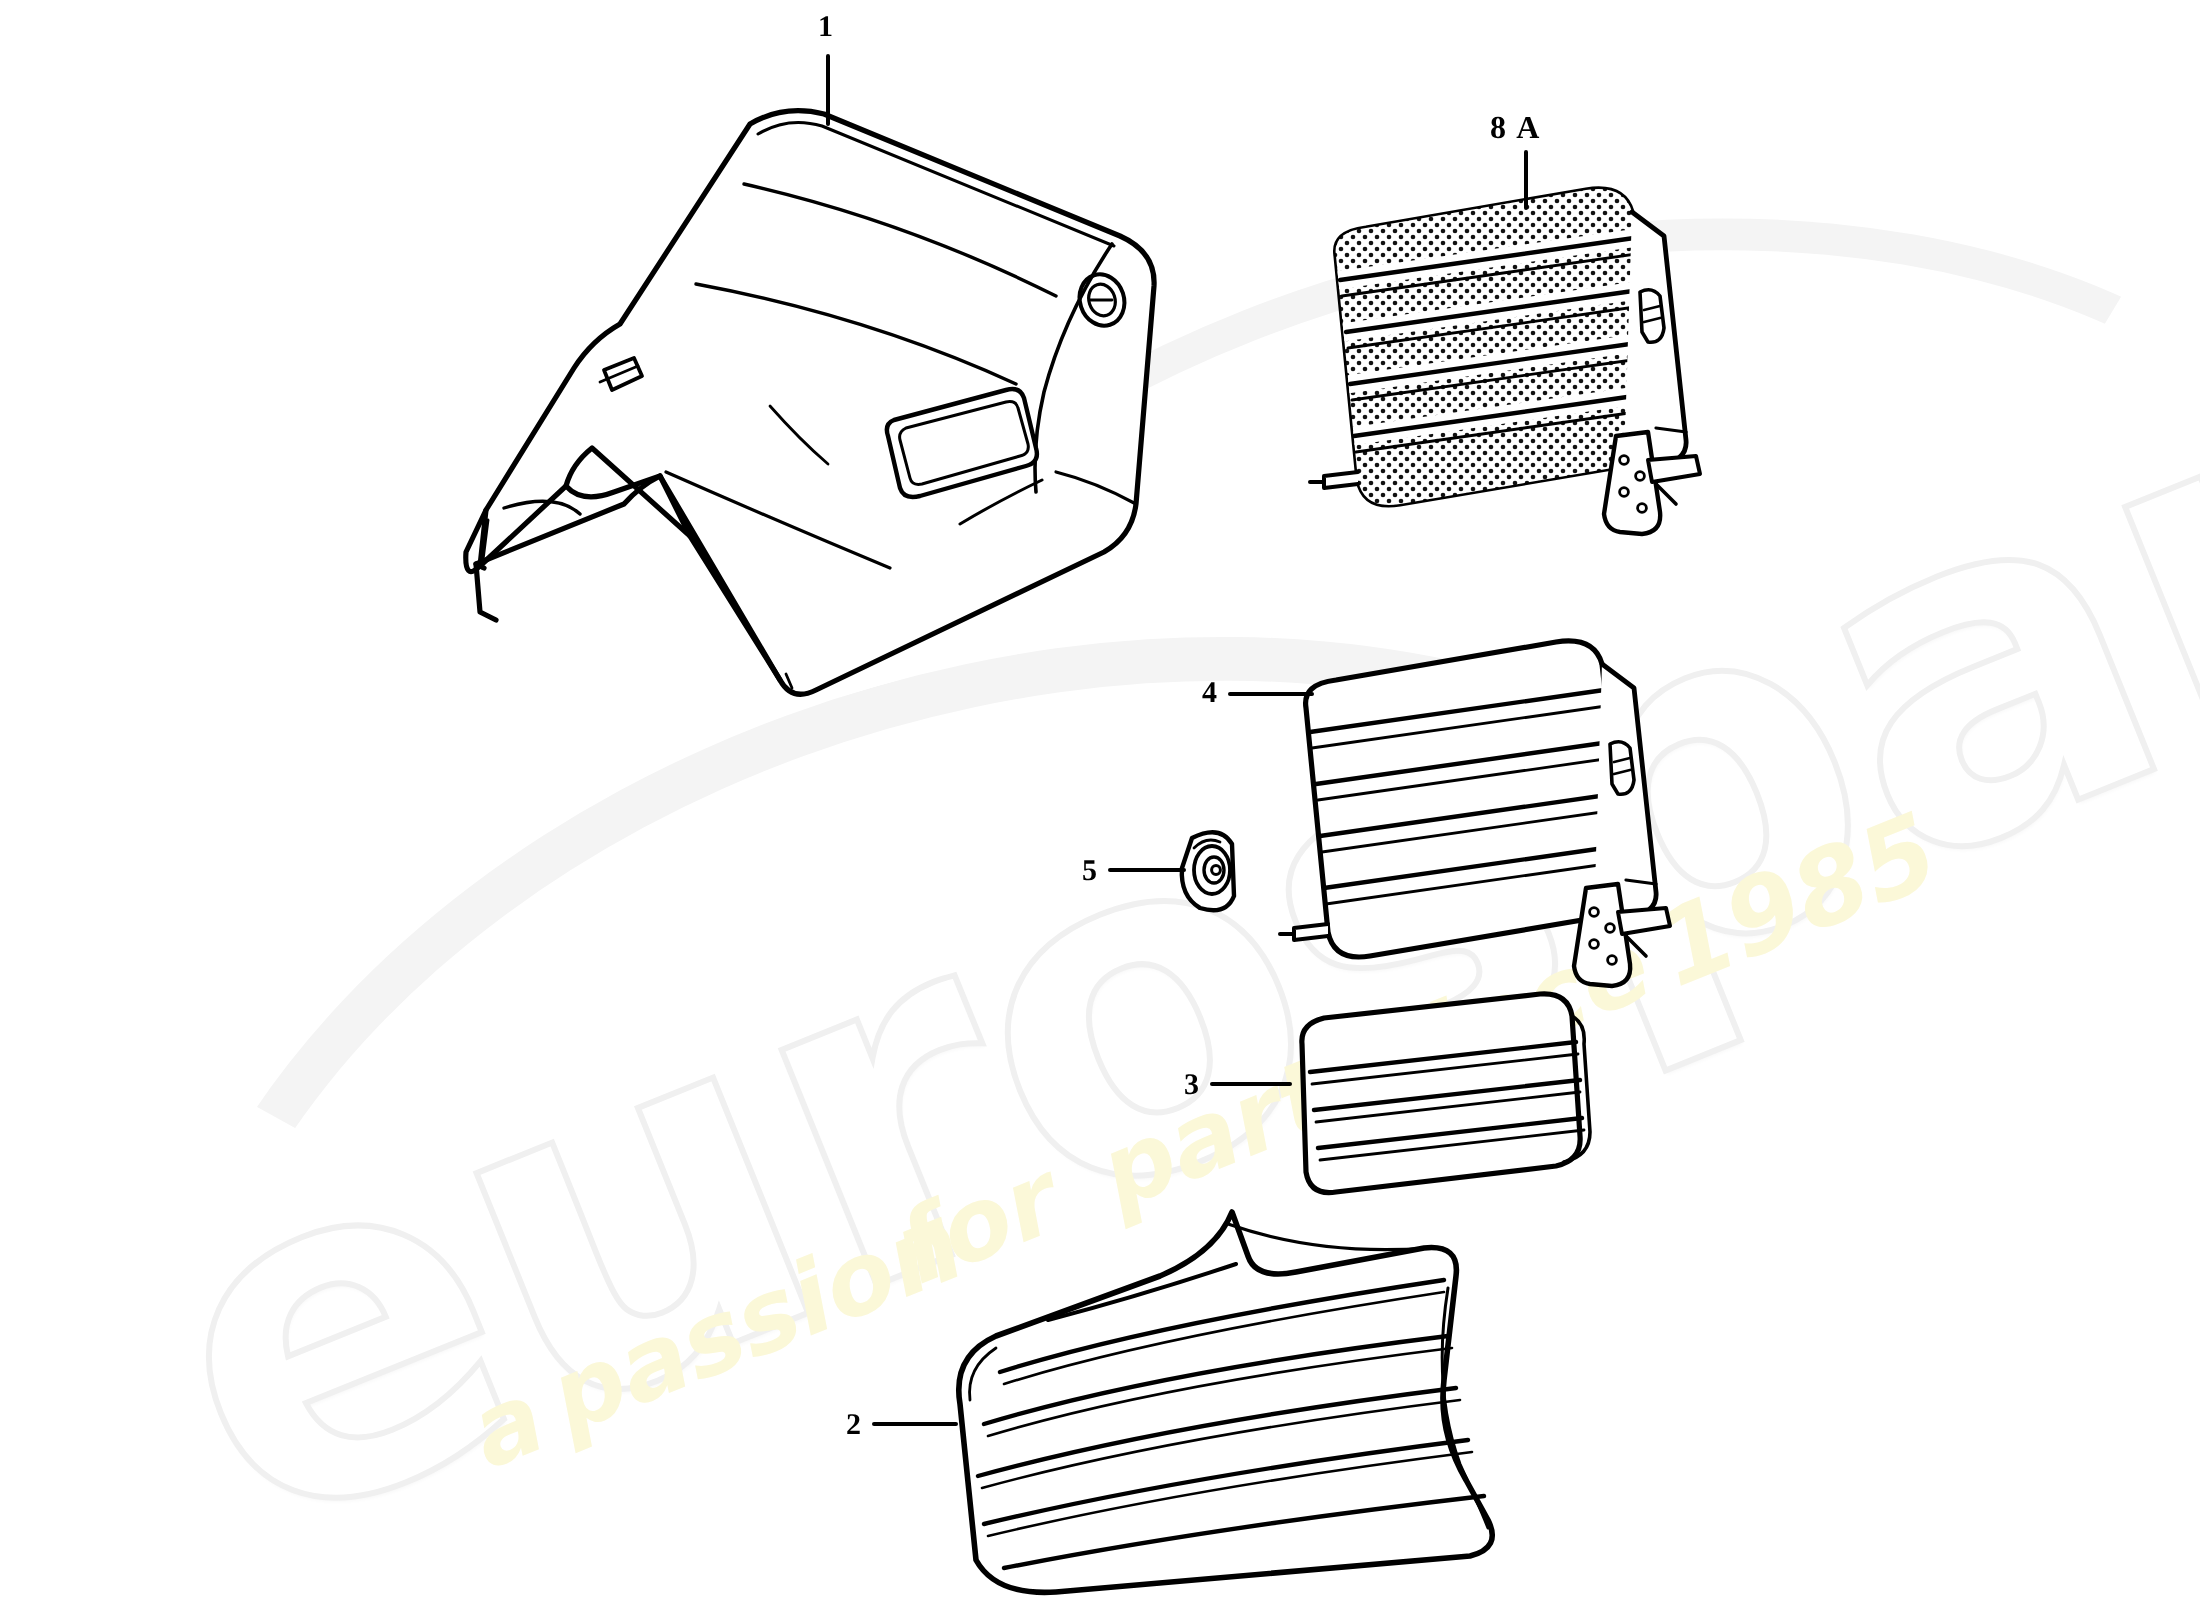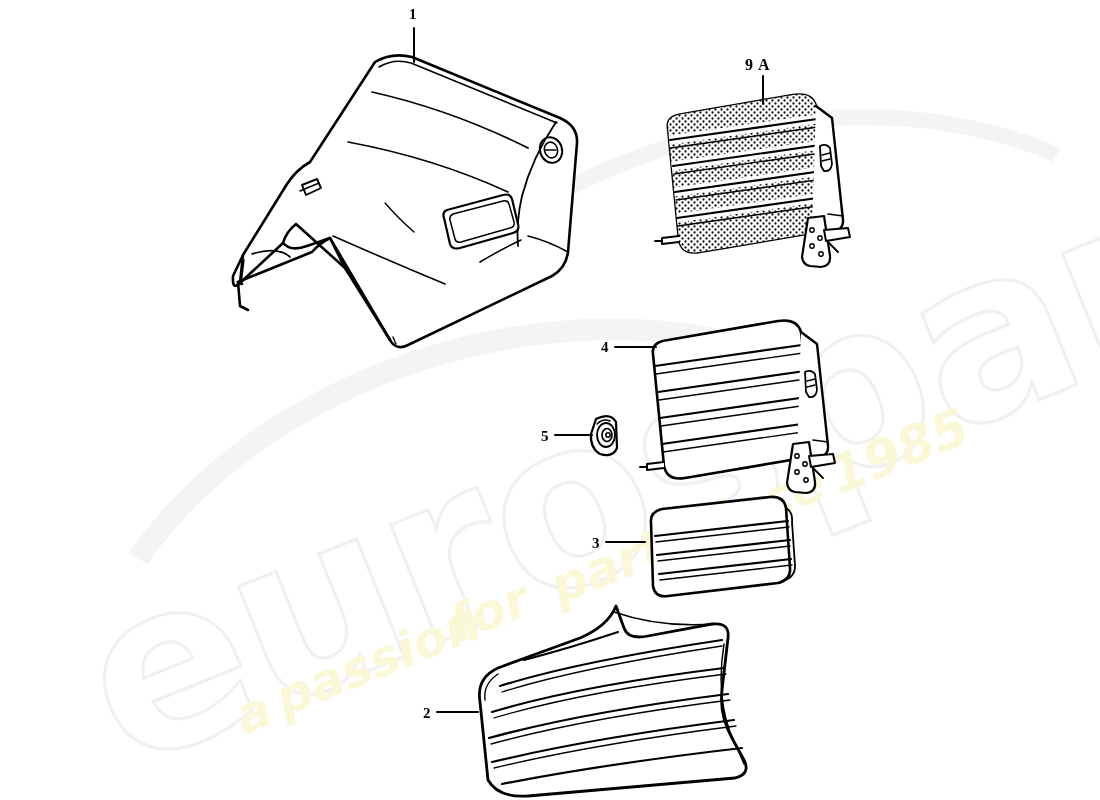--- a/index.html
+++ b/index.html
@@ -296,20 +296,20 @@
         <line x1="414" y1="28" x2="414" y2="62"></line>
         <line x1="763" y1="76" x2="763" y2="104"></line>
         <line x1="615" y1="347" x2="656" y2="347"></line>
         <line x1="555" y1="435" x2="592" y2="435"></line>
         <line x1="606" y1="542" x2="645" y2="542"></line>
         <line x1="437" y1="712" x2="478" y2="712"></line>
       </g>
     </svg>
 
     <div class="callout" style="left:409px; top:6px;">1</div>
-    <div class="callout big" style="left:745px; top:56px;">9 A</div>
+    <div class="callout big" style="left:745px; top:56px;">8 A</div>
     <div class="callout" style="left:601px; top:339px;">4</div>
     <div class="callout" style="left:541px; top:428px;">5</div>
     <div class="callout" style="left:592px; top:535px;">3</div>
     <div class="callout" style="left:423px; top:705px;">2</div>
   </div>
 
 </div>
 
 </body></html>

